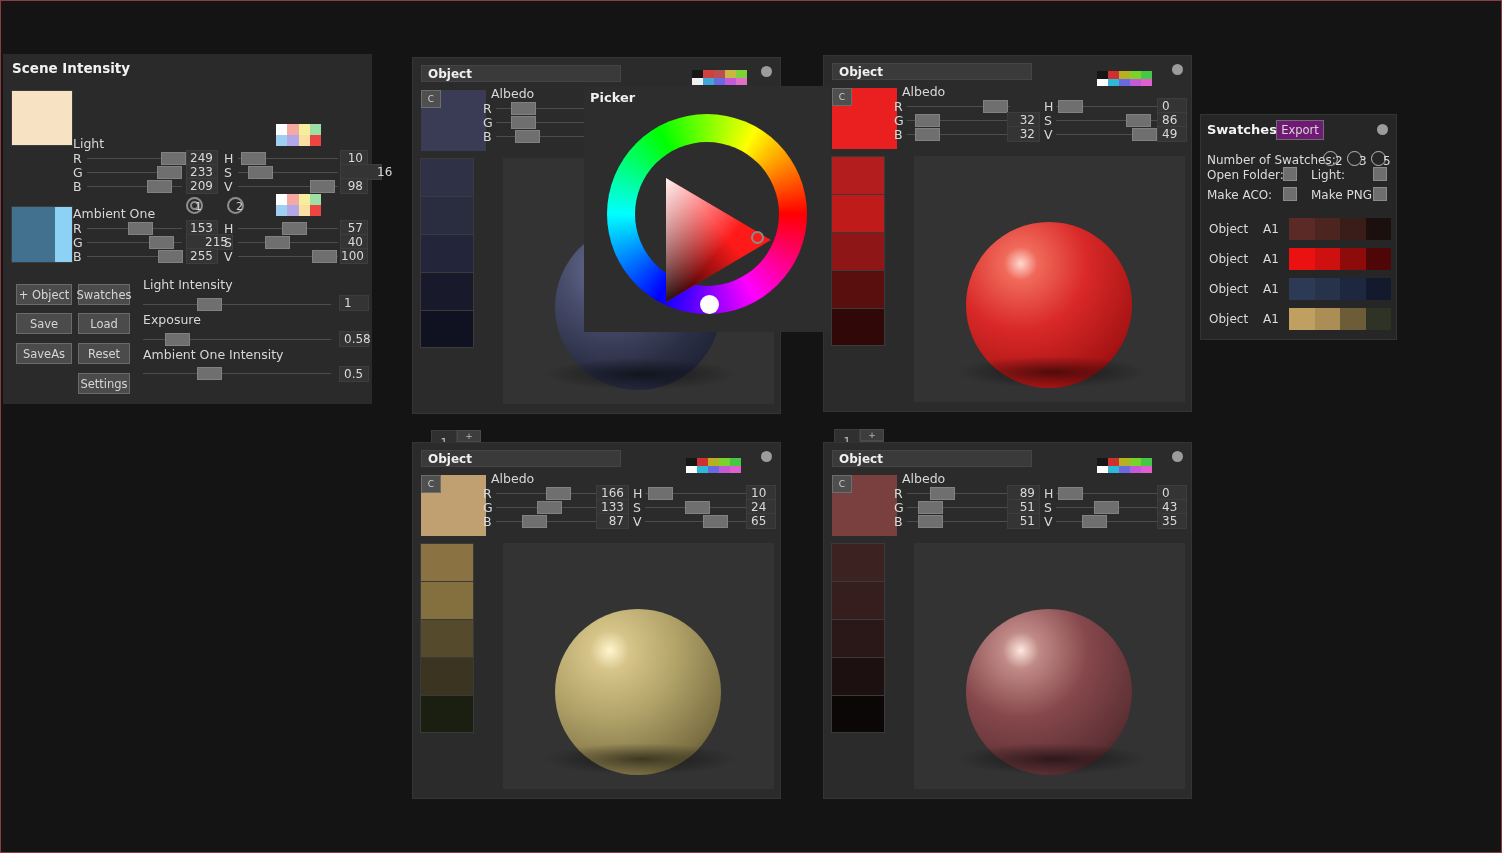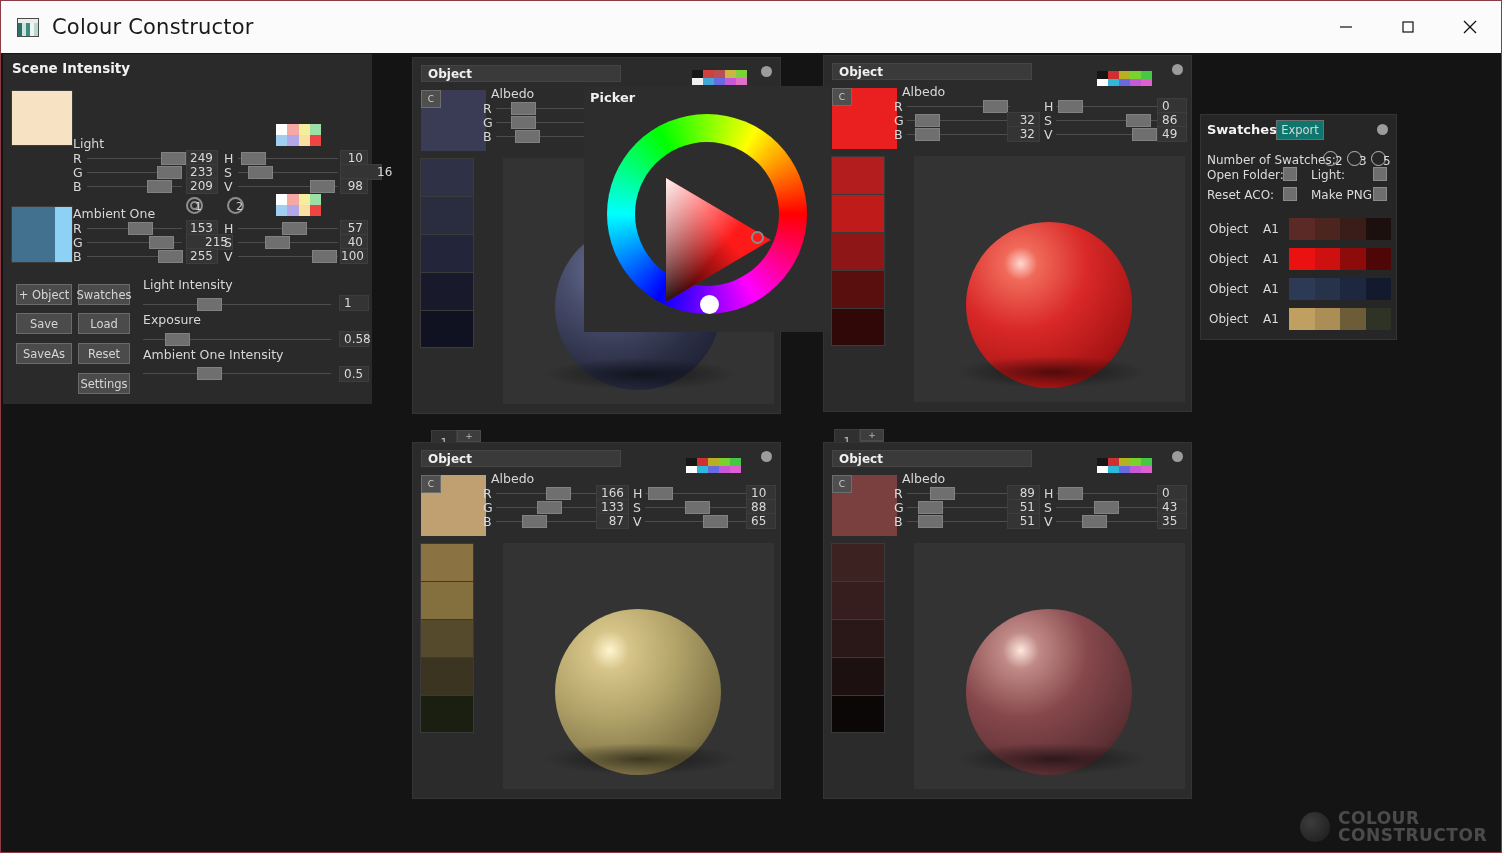--- a/index.html
+++ b/index.html
@@ -189,21 +189,21 @@
   }
 
   
   #swatches {
     left:1199px; top:113px; width:197px; height:226px;
     background:#262626; border:1px solid #333;
   }
   #swatches .stitle { position:absolute; left:6px; top:7px; color:#f3f3f3; font-weight:bold; font-size:13px; }
   .sw-export {
     position:absolute; left:75px; top:5px; width:48px; height:20px;
-    background:#0f766e; border:1px solid #6e6e6e;
+    background:#701a75; border:1px solid #6e6e6e;
     color:#d8d8d8; font-size:11.5px; display:flex; align-items:center; justify-content:center;
   }
   .sw-label { position:absolute; color:#dcdcdc; font-size:12px; }
   .sw-check {
     position:absolute; width:14px; height:14px;
     background:#6e6e6e; border:1px solid #8a8a8a;
   }
   .sw-radio {
     position:absolute; width:15px; height:15px; border-radius:50%;
     border:1.5px solid #b9b9b9;
@@ -224,42 +224,20 @@
   #watermark .wm-text {
     color:#c9c9c9; font-size:17px; font-weight:bold;
     line-height:17px; letter-spacing:.5px;
   }
 </style>
 </head>
 <body>
 
 <div id="app">
 
-  <div class="titlebar">
-    <div class="title-icon"></div>
-    <div class="title-text">Colour Constructor</div>
-    <div class="wincontrols">
-      <div class="wc">
-        <svg width="16" height="16" viewBox="0 0 16 16">
-            <line x1="2" y1="8" x2="14" y2="8" stroke="#111" stroke-width="1.2"></line>
-          </svg>
-      </div>
-      <div class="wc">
-        <svg width="16" height="16" viewBox="0 0 16 16">
-            <rect x="3" y="3" width="10" height="10" fill="none" stroke="#111" stroke-width="1.2"></rect>
-          </svg>
-      </div>
-      <div class="wc">
-        <svg width="20" height="20" viewBox="0 0 20 20">
-            <line x1="4" y1="4" x2="16" y2="16" stroke="#111" stroke-width="1.3"></line>
-            <line x1="16" y1="4" x2="4" y2="16" stroke="#111" stroke-width="1.3"></line>
-          </svg>
-      </div>
-    </div>
-  </div>
 
   <div class="panel" id="scene">
     <div class="panel-title hdr">Scene Intensity</div>
 
     <div class="sw-block" style="left:8px;top:36px;width:62px;height:56px;background:#f7e2c3;"></div>
     <div class="lbl" style="left:70px;top:82px;">Light</div>
 
     <div class="lbl" style="left:70px;top:97px;">R</div>
     <div class="slider" style="left:84px;top:97px;width:95px;">
       <div class="track"></div>
@@ -597,21 +575,21 @@
       <div class="track"></div>
         <div class="knob" style="left:3px;"></div>
     </div>
     <div class="num" style="left:333px;top:42px;width:30px;text-align:left;padding-left:4px;">10</div>
 
     <div class="lbl" style="left:220px;top:57px;">S</div>
     <div class="slider" style="left:232px;top:57px;width:110px;">
       <div class="track"></div>
         <div class="knob" style="left:40px;"></div>
     </div>
-    <div class="num" style="left:333px;top:56px;width:30px;text-align:left;padding-left:4px;">88</div>
+    <div class="num" style="left:333px;top:56px;width:30px;text-align:left;padding-left:4px;">24</div>
 
     <div class="lbl" style="left:220px;top:71px;">V</div>
     <div class="slider" style="left:232px;top:71px;width:110px;">
       <div class="track"></div>
         <div class="knob" style="left:58px;"></div>
     </div>
     <div class="num" style="left:333px;top:70px;width:30px;text-align:left;padding-left:4px;">65</div>
 
     <div class="swcol" style="left:7px;top:100px;width:54px;">
       <div style="background:#8a7242"></div>
@@ -727,21 +705,21 @@
     <div class="sw-radio" style="left:146px;top:36px;"></div>
     <div class="sw-label" style="left:158px;top:39px;">3</div>
     <div class="sw-radio" style="left:170px;top:36px;"></div>
     <div class="sw-label" style="left:182px;top:39px;">5</div>
 
     <div class="sw-label" style="left:6px;top:53px;">Open Folder:</div>
     <div class="sw-check" style="left:82px;top:52px;"></div>
     <div class="sw-label" style="left:110px;top:53px;">Light:</div>
     <div class="sw-check" style="left:172px;top:52px;"></div>
 
-    <div class="sw-label" style="left:6px;top:73px;">Reset ACO:</div>
+    <div class="sw-label" style="left:6px;top:73px;">Make ACO:</div>
     <div class="sw-check" style="left:82px;top:72px;"></div>
     <div class="sw-label" style="left:110px;top:73px;">Make PNG:</div>
     <div class="sw-check" style="left:172px;top:72px;"></div>
 
     <div class="swrow-name" style="left:8px;top:107px;">Object</div>
     <div class="swrow-name" style="left:62px;top:107px;">A1</div>
     <div class="swrow-bar" style="left:88px;top:103px;width:102px;">
       <div style="background:#5b2a26"></div>
         <div style="background:#4c2420"></div>
         <div style="background:#3a1c19"></div>
@@ -769,21 +747,14 @@
     <div class="swrow-name" style="left:8px;top:197px;">Object</div>
     <div class="swrow-name" style="left:62px;top:197px;">A1</div>
     <div class="swrow-bar" style="left:88px;top:193px;width:102px;">
       <div style="background:#c0a060"></div>
         <div style="background:#ab8e55"></div>
         <div style="background:#6d5c38"></div>
         <div style="background:#2f3326"></div>
     </div>
   </div>
 
-  <div id="watermark">
-    <div class="wm-circle"></div>
-    <div>
-      <div class="wm-text">COLOUR</div>
-      <div class="wm-text">CONSTRUCTOR</div>
-    </div>
-  </div>
 
 </div>
 
 </body></html>

